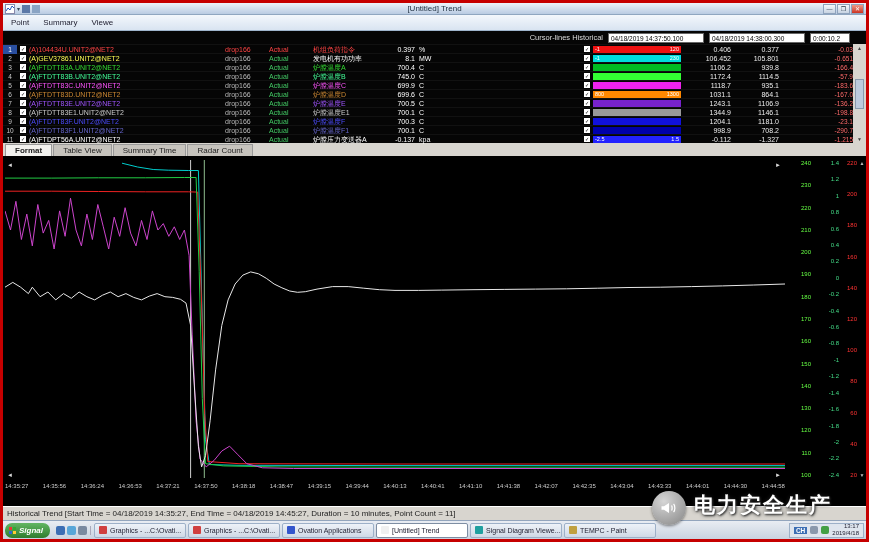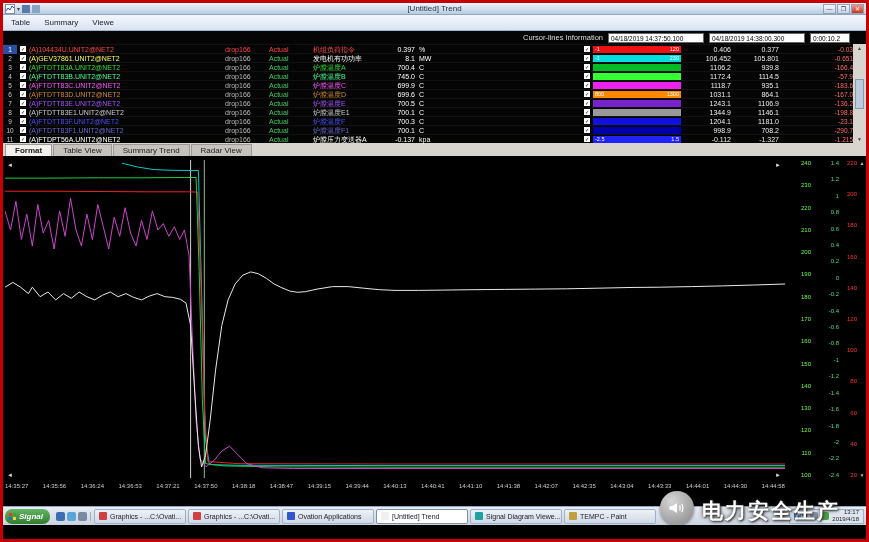--- a/index.html
+++ b/index.html
@@ -70,21 +70,21 @@
 .tbtns{flex:1;display:flex;gap:2px;overflow:hidden}
 .tbtn{flex:0 1 92px;min-width:58px;height:15px;display:flex;align-items:center;gap:3px;padding:0 4px;background:linear-gradient(#eef2f8,#cfd9e6);border:1px solid #9db0c8;border-radius:2px;font-size:7px;color:#223;white-space:nowrap;overflow:hidden;cursor:default}
 .tbtn.active{background:#fff;border-color:#7e8ea3}
 .tbi{width:8px;height:8px;flex:none;border-radius:1px}
 .tray{height:15px;border:1px solid #9db0c8;background:#dfe5ee;display:flex;align-items:center;gap:3px;padding:0 4px;font-size:7px;flex:none}
 .lang{background:#3c6eb4;color:#fff;padding:0 2px;font-size:6.5px;font-weight:bold}
 .ticon{width:8px;height:8px;background:#8a98ac;border-radius:2px;display:inline-block}
 .ticon.g{background:#44a044}
 .clock{display:flex;flex-direction:column;align-items:flex-end;font-size:6px;line-height:7px;color:#223}
 
-.watermark{position:absolute;right:26px;bottom:14px;display:flex;align-items:flex-end;gap:8px;z-index:50}
+.watermark{position:absolute;right:34px;bottom:14px;display:flex;align-items:flex-start;gap:8px;z-index:50}
 .wmcircle{width:34px;height:34px;border-radius:50%;background:radial-gradient(circle at 35% 30%,#d6d6d6,#858585);display:flex;align-items:center;justify-content:center;box-shadow:0 1px 3px rgba(0,0,0,.5)}
 .wmtext{font-size:21px;font-weight:bold;color:#fff;letter-spacing:2px;text-shadow:1px 1px 2px #333,0 0 4px #222}
 </style>
 </head>
 <body>
 
 <div class="frame">
 
   <div class="titlebar">
     <span class="appico">
@@ -97,28 +97,28 @@
     <span class="qico" style="background:#8aa4c4"></span>
     <span class="title">[Untitled] Trend</span>
     <span class="winbtns">
       <span class="wb">—</span>
       <span class="wb">❐</span>
       <span class="wb close">✕</span>
     </span>
   </div>
 
   <div class="menubar" id="menu-items">
-      <span>Table</span>
+      <span>Point</span>
       <span>Summary</span>
       <span>Viewe</span>
     </div>
 
   <div class="datapanel">
     <div class="cursorrow">
-      <span>Cursor-lines Information</span>
+      <span>Cursor-lines Historical</span>
       <span class="cibox">04/18/2019 14:37:50.100</span>
       <span class="cibox">04/18/2019 14:38:00.300</span>
       <span class="cibox dur">0:00:10.2</span>
     </div>
     <div id="table-rows">
         <div class="trow">
           <div class="c num sel">1</div>
           <div class="c cbx">
             <span class="box">✓</span>
           </div>
@@ -385,22 +385,22 @@
     <div class="tscroll">
       <span>▲</span>
       <span class="thumb"></span>
       <span>▼</span>
     </div>
   </div>
 
   <div class="tabstrip" id="tabstrip">
       <span class="tab active">Format</span>
       <span class="tab">Table View</span>
-      <span class="tab">Summary Trend</span>
-      <span class="tab">Radar View</span>
+      <span class="tab">Summary Time</span>
+      <span class="tab">Radar Count</span>
     </div>
 
   <div class="chart">
     <svg id="plot" width="780" height="318">
         <line x1="185.6" x2="185.6" y1="0" y2="318" stroke="#d0d0d0" stroke-width="1"></line>
         <line x1="199.3" x2="199.3" y1="0" y2="318" stroke="#8fbf8f" stroke-width="1"></line>
         <polyline points="117.0,3.2 132.6,7.0 148.2,9.5 163.8,10.2 183.3,10.5 193.4,10.5 197.3,159.0 200.5,279.8 204.4,304.6 234.0,305.3 390.0,305.6 585.0,305.6 780.0,305.6" fill="none" stroke="#00cccc" stroke-width="1"></polyline>
         <polyline points="0.0,31.2 46.8,31.2 93.6,31.5 140.4,31.8 183.3,31.8 192.7,32.1 196.6,143.1 199.7,254.4 202.8,301.5 234.0,303.7 390.0,304.0 546.0,304.0 780.0,304.0" fill="none" stroke="#ee2222" stroke-width="1"></polyline>
         <polyline points="0.0,18.1 46.8,18.1 93.6,17.8 140.4,17.8 179.4,17.5 191.1,17.5 194.2,111.3 197.3,238.5 200.5,303.7 218.4,305.9 273.0,306.9 390.0,307.2 546.0,307.2 702.0,307.2 780.0,307.2" fill="none" stroke="#22cc44" stroke-width="1"></polyline>
         <polyline points="0.0,50.9 5.5,70.0 10.9,41.3 16.4,79.5 21.8,54.1 27.3,85.9 32.8,44.5 38.2,73.1 43.7,60.4 49.1,89.0 54.6,50.9 60.1,76.3 65.5,38.2 71.0,70.0 76.4,85.9 81.9,54.1 87.4,79.5 92.8,44.5 98.3,66.8 103.7,89.0 109.2,57.2 114.7,76.3 120.1,47.7 125.6,73.1 131.0,85.9 136.5,60.4 142.0,79.5 147.4,50.9 152.9,70.0 158.3,63.6 163.8,76.3 169.3,66.8 174.7,79.5 179.4,70.0 184.1,95.4 187.2,174.9 191.1,260.8 195.0,298.9 201.2,306.9 209.0,300.5 216.8,291.0 224.6,286.2 232.4,294.2 241.8,303.7 257.4,307.8 288.6,308.5 351.0,308.5 429.0,308.5 507.0,308.5 585.0,308.5 663.0,308.5 741.0,308.5 780.0,308.5" fill="none" stroke="#cc44cc" stroke-width="1"></polyline>
@@ -486,20 +486,23 @@
     <span class="arr" style="left:4px;top:6px">◄</span>
     <span class="arr" style="left:772px;top:6px">►</span>
     <span class="arr" style="left:4px;top:316px">◄</span>
     <span class="arr" style="left:772px;top:316px">►</span>
     <div class="cscroll">
       <span>▲</span>
       <span>▼</span>
     </div>
   </div>
 
+  <div class="statusbar">
+    <span>Historical Trend [Start Time = 04/18/2019 14:35:27, End Time = 04/18/2019 14:45:27, Duration = 10 minutes, Point Count = 11]</span>
+  </div>
 
   <div class="taskbar">
     <div class="startbtn">
       <span class="flag">
         <i style="background:#e33"></i>
           <i style="background:#3a3"></i>
           <i style="background:#36c"></i>
           <i style="background:#fc3"></i>
       </span>
       <span>Signal</span>

